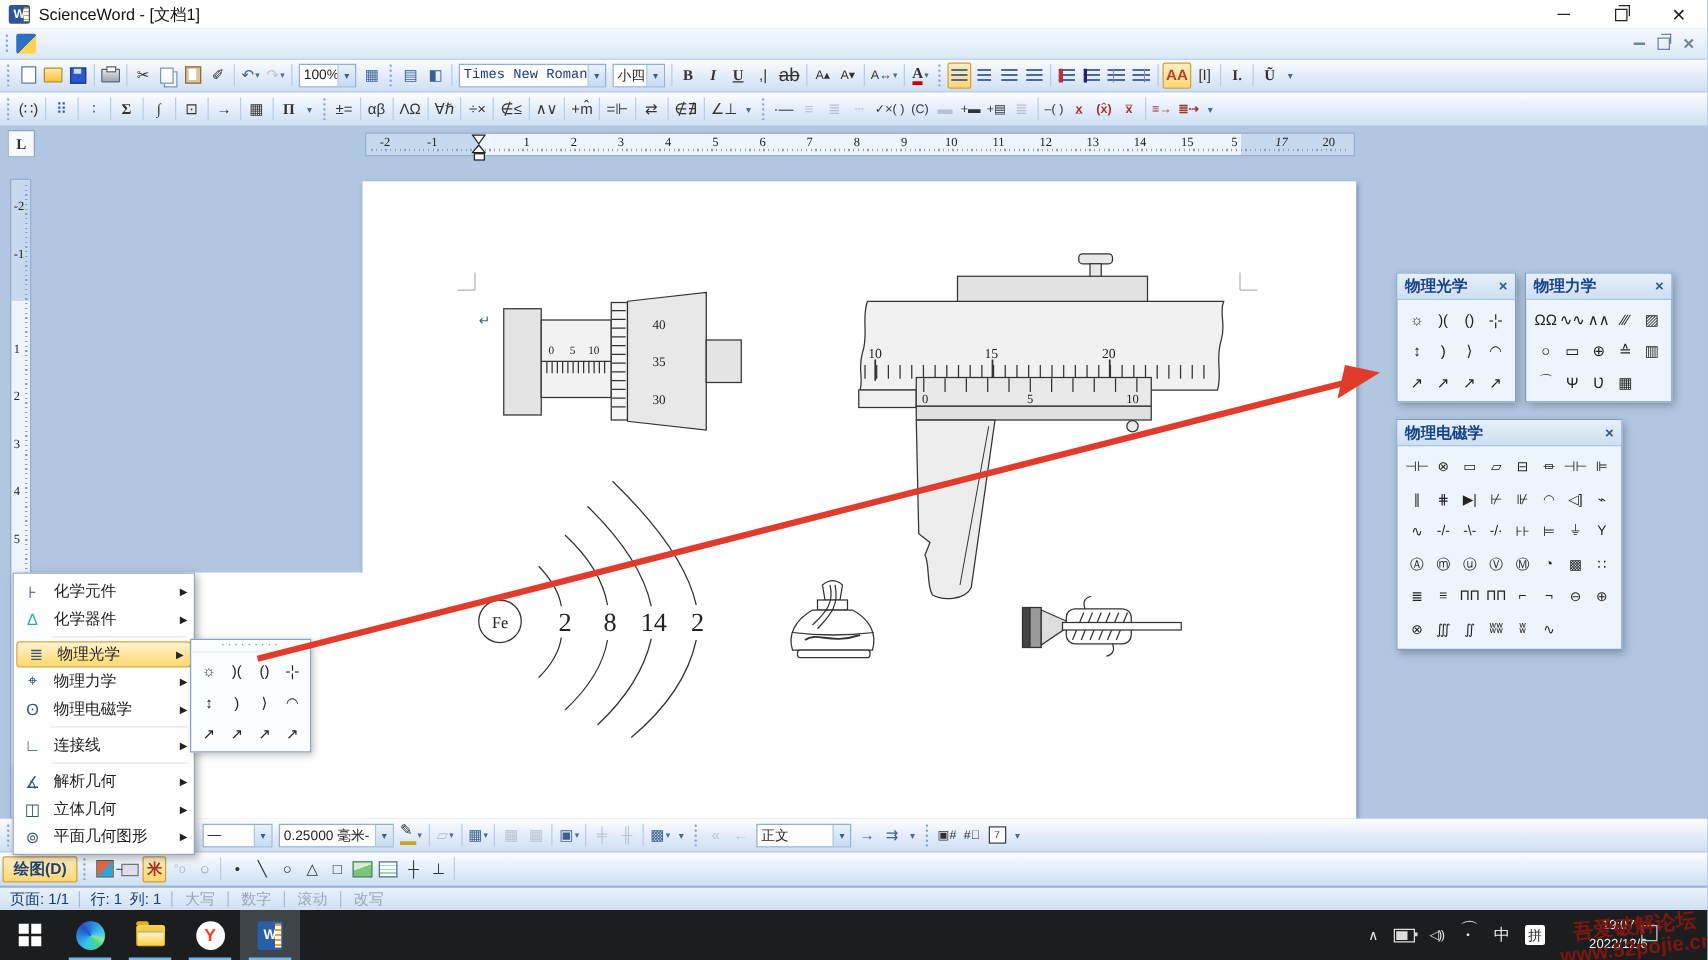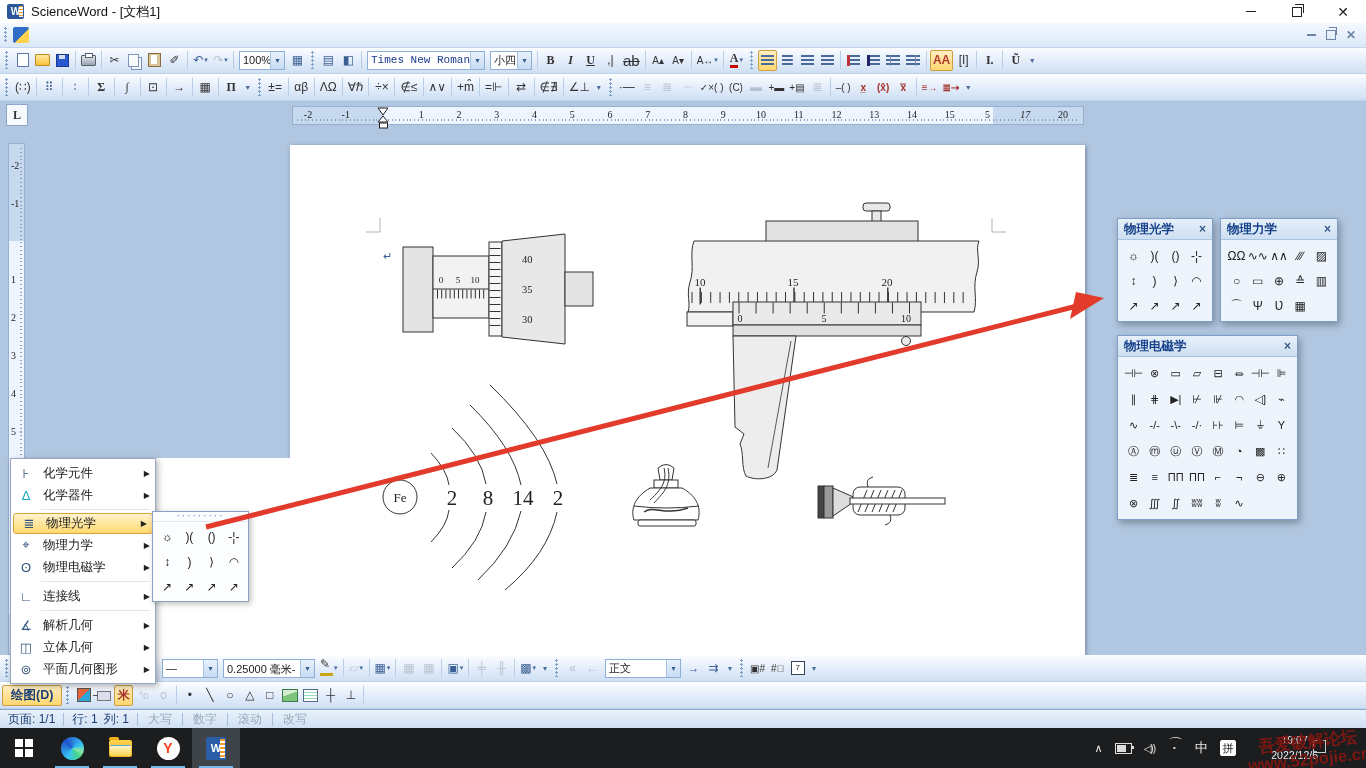--- a/index.html
+++ b/index.html
@@ -808,21 +808,21 @@
   <polygon points="1104,298 1070,319 1076,292" fill="#e23b2b"></polygon>
 </svg>
 
 <div class="tbar" id="tbf">
     <div class="tgrip"></div>
     <div style="width: 146px;"></div>
     <div class="tcombo" style="width: 56px;">
       <span class="cval">—</span>
       <span class="cdd">▾</span>
     </div>
-    <div class="tcombo" style="width: 92px; align-items: flex-end;">
+    <div class="tcombo" style="width: 92px;">
       <span class="cval">0.25000 毫米-</span>
       <span class="cdd">▾</span>
     </div>
     <span class="tbtn ">
       <i class="kic k-pencil"></i>
       <i class="dd">▾</i>
     </span>
     <div class="tsep"></div>
     <span class="tbtn gray">
       <i class="g">▱</i>

